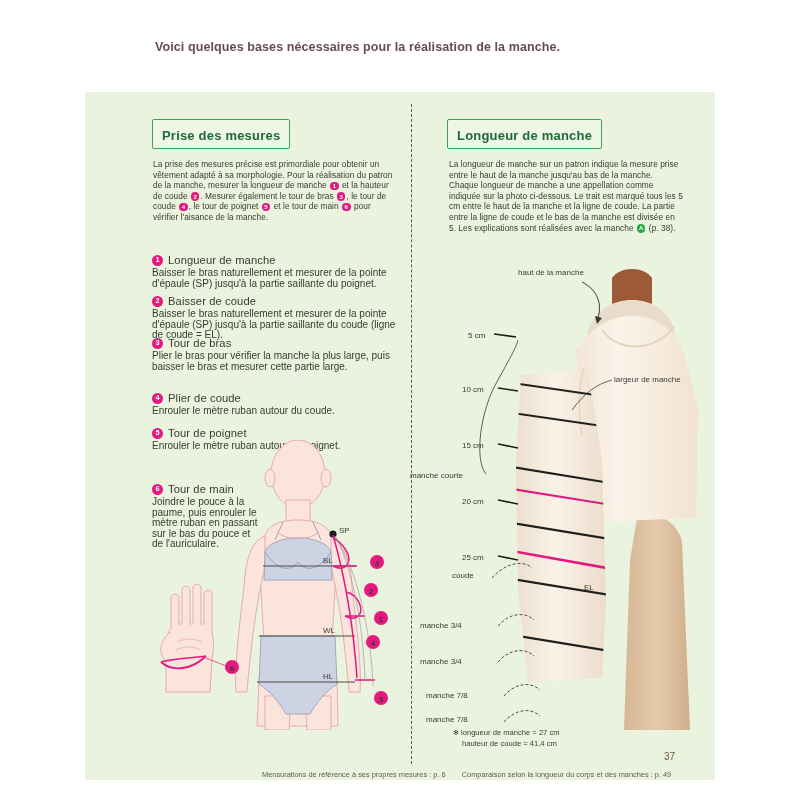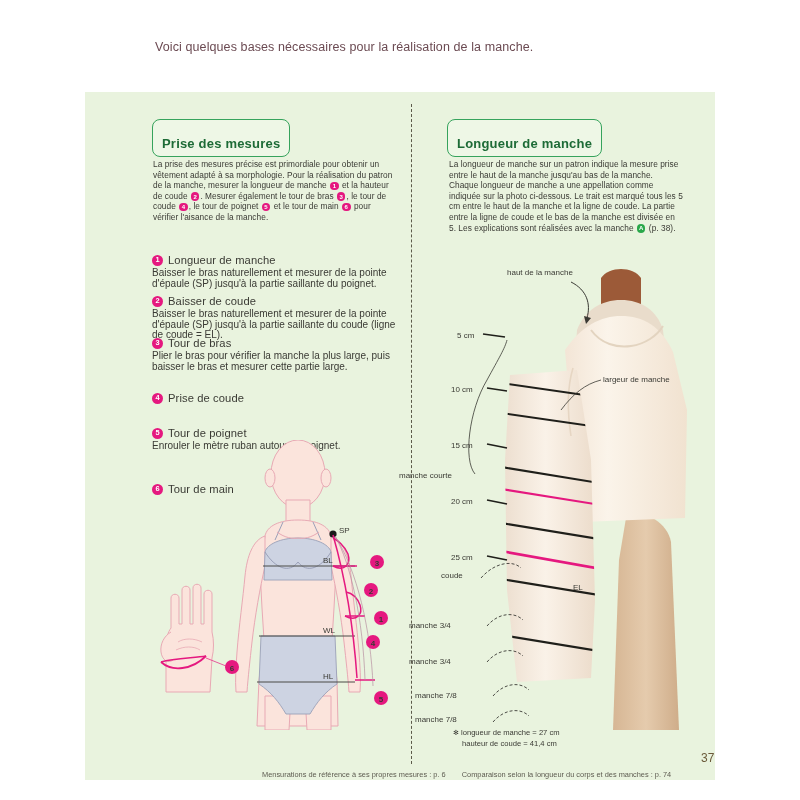--- a/index.html
+++ b/index.html
@@ -12,20 +12,21 @@
   }
   #page{position:absolute;inset:0;}
 
   .intro{
     position:absolute;
     left:155px; top:40px;
     font-size:12.5px;
     color:#6b4a52;
     letter-spacing:.1px;
     white-space:nowrap;
+    font-weight:bold;
   }
 
   .panel{
     position:absolute;
     left:85px; top:92px;
     width:630px; height:688px;
     background:#e9f3de;
   }
 
   .divider{
@@ -36,22 +37,22 @@
   }
 
   
   .titlebox{
     position:absolute;
     border:1.4px solid #36a35c;
     background:#eef7e6;
     color:#1d6b36;
     font-weight:bold;
     font-size:13px;
-    padding:16px 9px 5px 9px;
-    border-radius:8px;
+    padding:8px 9px 5px 9px;
+    border-radius:2px;
     letter-spacing:.2px;
     white-space:nowrap;
   }
   #title-left{left:152px; top:119px;}
   #title-right{left:447px; top:119px;}
 
   
   .para{
     position:absolute;
     color:#3a3a34;
@@ -100,21 +101,21 @@
     font-size:6px;font-weight:bold;line-height:1;
     vertical-align:middle;
     margin:0 1px;
   }
   .inline-badge.green{background:#2aa84a;}
 
   
   .fig{position:absolute;}
   #fig-body{left:205px; top:440px;}
   #fig-hand{left:140px; top:580px;}
-  #fig-sleeve{left:395px; top:260px;}
+  #fig-sleeve{left:406px; top:260px;}
 
   
   .footnote{
     position:absolute;
     left:453px; top:727px;
     color:#3a3a34;
     font-size:7.6px;
     line-height:11px;
   }
   .footnote .star{color:#3a3a34;font-size:7px;}
@@ -123,23 +124,23 @@
   .bottomrefs{
     position:absolute;
     left:262px; top:770px;
     color:#5d5b50;
     font-size:7.4px;
     white-space:nowrap;
   }
   .bottomrefs span{margin-right:14px;}
   .pagenum{
     position:absolute;
-    left:701px; top:751px;
+    left:664px; top:751px;
     color:#6b5a3a;
-    font-size:12px;
+    font-size:10px;
     font-weight:normal;
   }
 
   
   svg text{font-family:"Liberation Sans", sans-serif; fill:#3a3a34;}
 </style>
 </head>
 <body>
 
 <div id="page">
@@ -181,37 +182,39 @@
     <div class="m-head">
       <span class="badge">3</span>
       <span class="m-title">Tour de bras</span>
     </div>
     <div class="m-body">Plier le bras pour vérifier la manche la plus large, puis baisser le bras et mesurer cette partie large.</div>
   </div>
 
   <div class="measure" id="measure-4">
     <div class="m-head">
       <span class="badge">4</span>
-      <span class="m-title">Prise de coude</span>
-    </div>
+      <span class="m-title">Plier de coude</span>
+    </div>
+    <div class="m-body">Enrouler le mètre ruban autour du coude.</div>
   </div>
 
   <div class="measure" id="measure-5">
     <div class="m-head">
       <span class="badge">5</span>
       <span class="m-title">Tour de poignet</span>
     </div>
     <div class="m-body">Enrouler le mètre ruban autour du poignet.</div>
   </div>
 
   <div class="measure" id="measure-6">
     <div class="m-head">
       <span class="badge">6</span>
       <span class="m-title">Tour de main</span>
     </div>
+    <div class="m-body">Joindre le pouce à la paume, puis enrouler le mètre ruban en passant sur le bas du pouce et de l'auriculaire.</div>
   </div>
 
   <div class="fig" id="fig-body">
     <svg width="200" height="290" viewBox="0 0 200 290">
       <defs>
         <clipPath id="clipbody">
             <rect x="0" y="0" width="200" height="290"></rect>
           </clipPath>
       </defs>
       <g clip-path="url(#clipbody)" stroke="#e8a9b4" stroke-width="1" fill="#fbe4dc">
@@ -421,17 +424,17 @@
 
 
   <div class="footnote">
     <div><span class="star">✻</span>
       <span>longueur de manche = 27 cm</span></div>
     <div style="padding-left:9px;"><span>hauteur de coude = 41,4 cm</span></div>
   </div>
 
   <div class="bottomrefs">
     <span>Mensurations de référence à ses propres mesures : p. 6</span>
-    <span>Comparaison selon la longueur du corps et des manches : p. 74</span>
+    <span>Comparaison selon la longueur du corps et des manches : p. 49</span>
   </div>
   <div class="pagenum">37</div>
 
 </div>
 
 </body></html>

